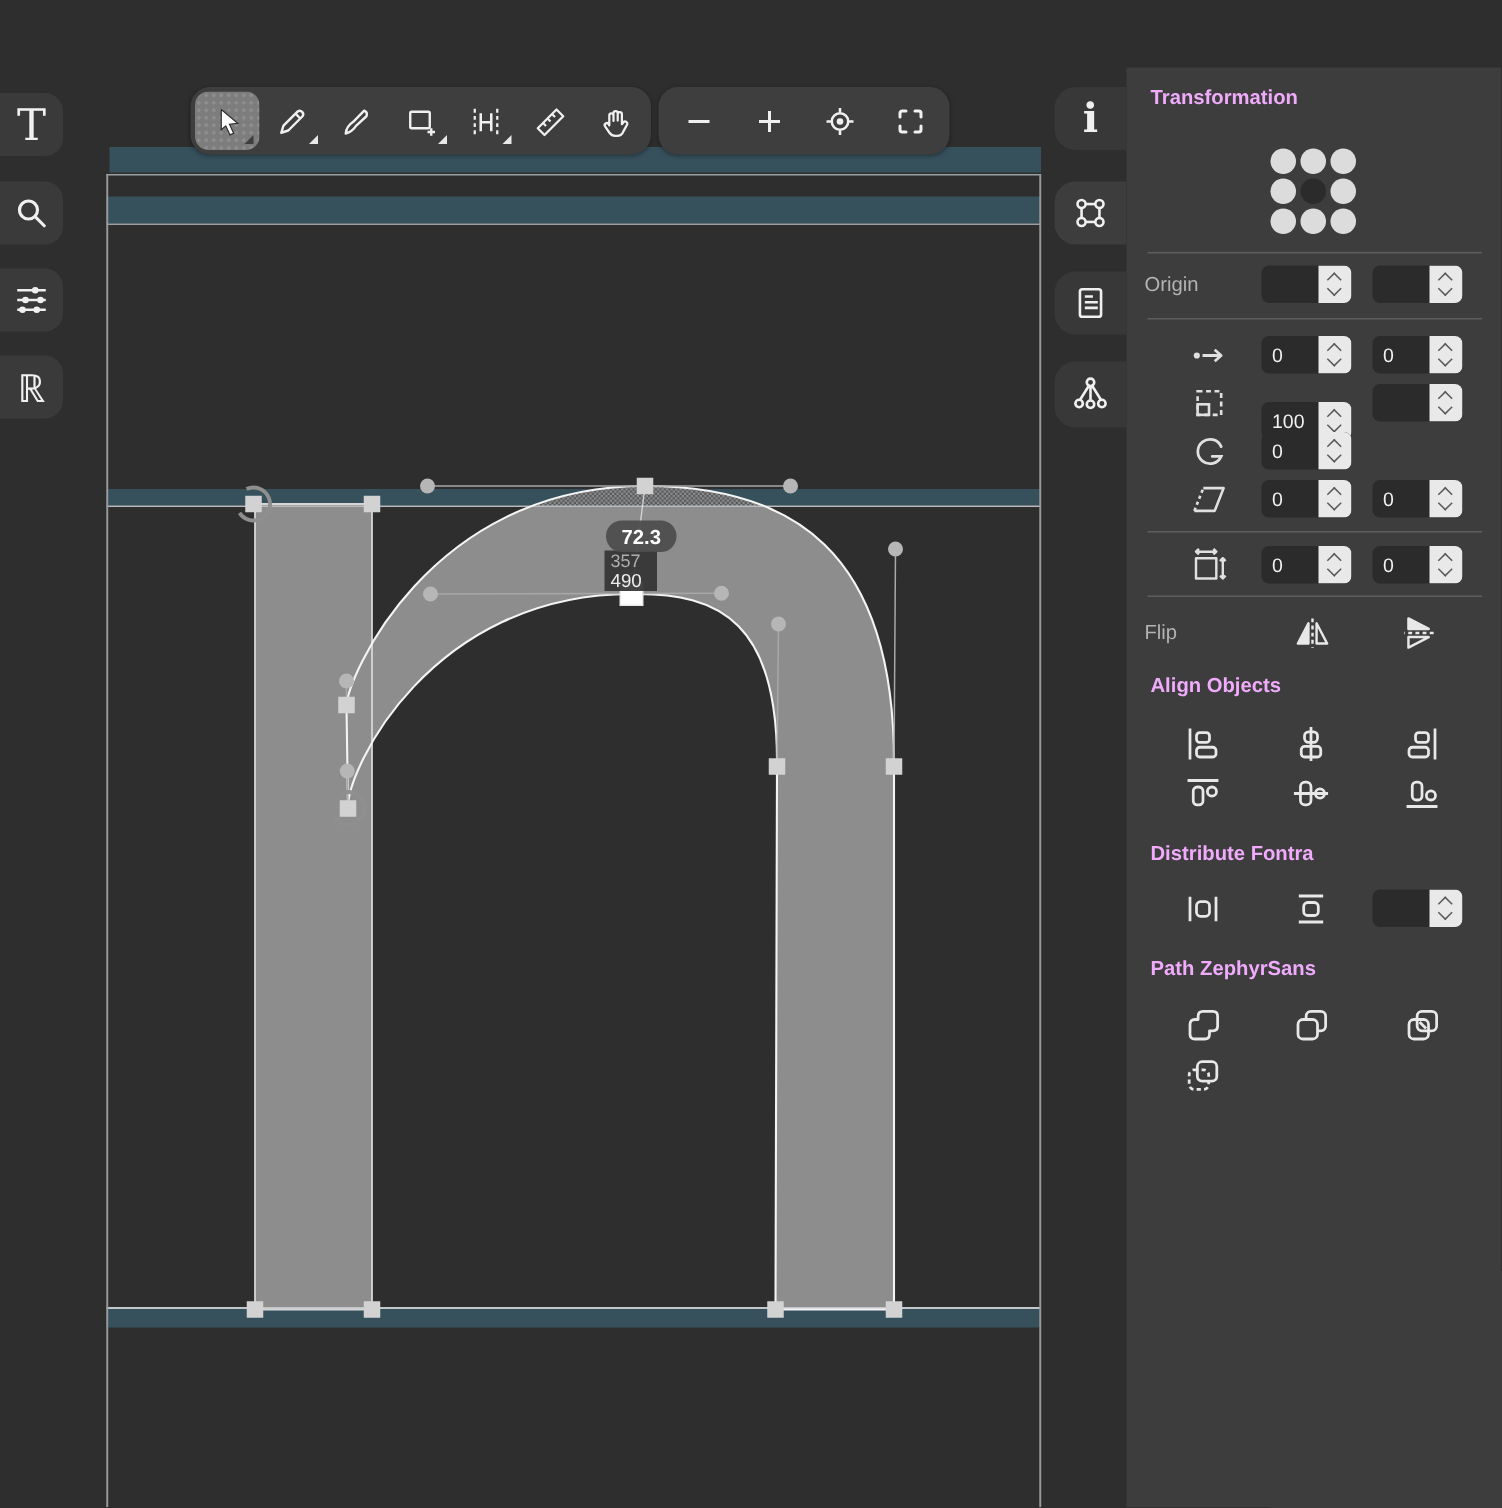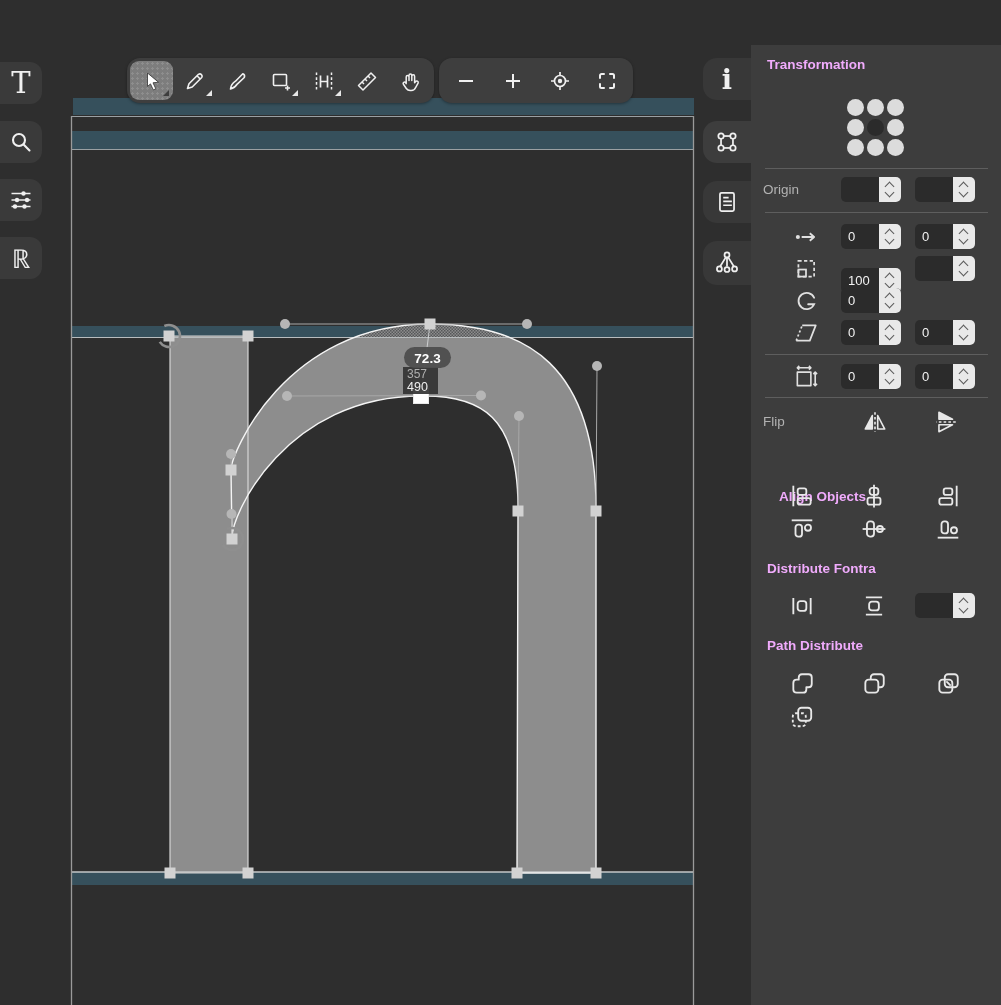--- a/index.html
+++ b/index.html
@@ -435,21 +435,21 @@
       </svg>
     </div>
     <div class="picon" style="left:182px; top:364px;">
       <svg width="26" height="26" viewBox="0 0 24 24" stroke="#e8e8e8" stroke-width="1.5" fill="none" stroke-linejoin="round" transform="rotate(90)">
         <path d="M12,3 V21" stroke-dasharray="2.4 2"></path>
         <path d="M9.5,6 V18.5 L3,18.5 Z" fill="#e8e8e8"></path>
         <path d="M14.5,6 V18.5 L21,18.5 Z"></path>
       </svg>
     </div>
 
-    <div class="abs section-title" style="left:28px; top:404px;margin-top:40px;">Align Objects</div>
+    <div class="abs section-title" style="left:16px; top:404px;">Align Objects</div>
 
     <div class="picon" style="left:38px; top:438px;">
       <svg width="26" height="26" viewBox="0 0 24 24" fill="none" stroke="#e8e8e8" stroke-width="1.7">
         <path d="M4,2.5 V21.5"></path>
           <rect x="8" y="5" width="8" height="6" rx="2"></rect>
           <rect x="8" y="14" width="12" height="6" rx="2"></rect>
       </svg>
     </div>
     <div class="picon" style="left:110px; top:438px;">
       <svg width="26" height="26" viewBox="0 0 24 24" fill="none" stroke="#e8e8e8" stroke-width="1.7">
@@ -501,21 +501,21 @@
       </svg>
     </div>
     <div class="spin" style="left:164px; top:548px;">
       <span class="spin-val"></span>
       <span class="spin-btn">
           <i class="chev up"></i>
           <i class="chev dn"></i>
         </span>
     </div>
 
-    <div class="abs section-title" style="left:16px; top:593px;">Path Distribute</div>
+    <div class="abs section-title" style="left:16px; top:593px;">Path ZephyrSans</div>
     <div class="picon" style="left:38px; top:626px;">
       <svg width="26" height="26" viewBox="0 0 24 24" fill="none" stroke="#e8e8e8" stroke-width="1.7" stroke-linejoin="round">
         <path d="M4,11 Q4,8 7,8 L9,8 L9,6 Q9,3 12,3 L18,3 Q21,3 21,6 L21,12 Q21,15 18,15 L16,15 L16,17 Q16,20 13,20 L7,20 Q4,20 4,17 Z"></path>
       </svg>
     </div>
     <div class="picon" style="left:110px; top:626px;">
       <svg width="26" height="26" viewBox="0 0 24 24" fill="none" stroke="#e8e8e8" stroke-width="1.7">
         <rect x="9" y="3" width="12" height="12" rx="3"></rect>
         <rect x="4" y="8" width="12" height="12" rx="3" fill="#3d3d3d"></rect>
       </svg>

